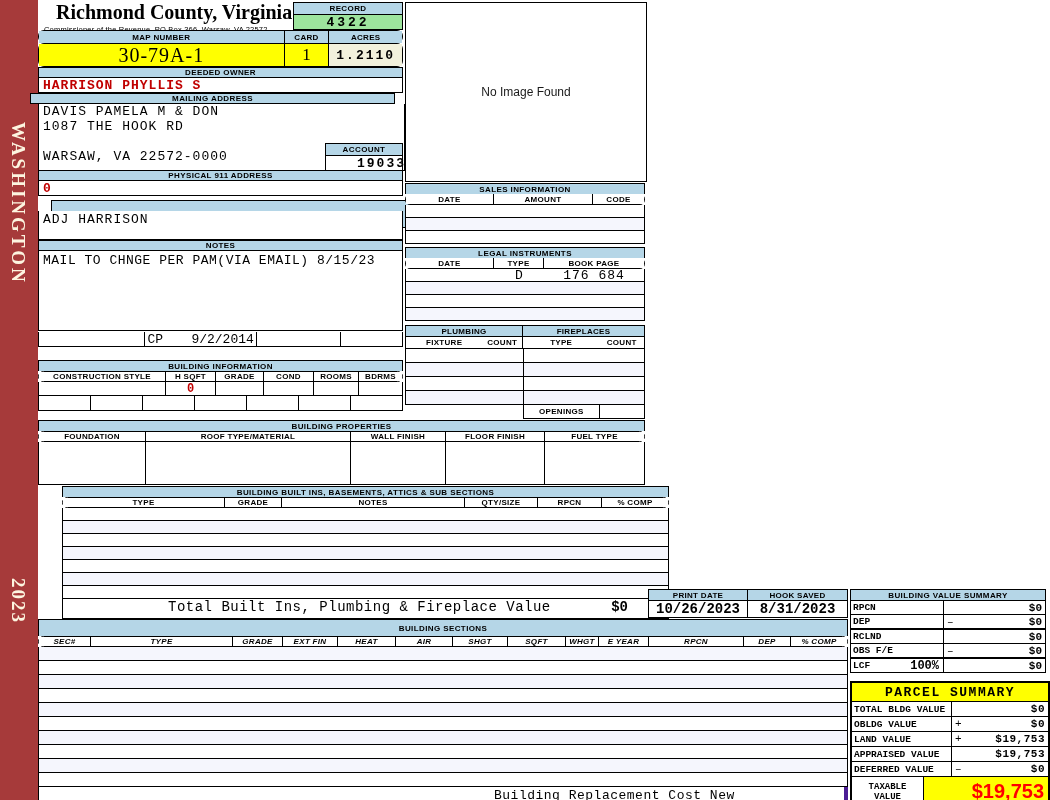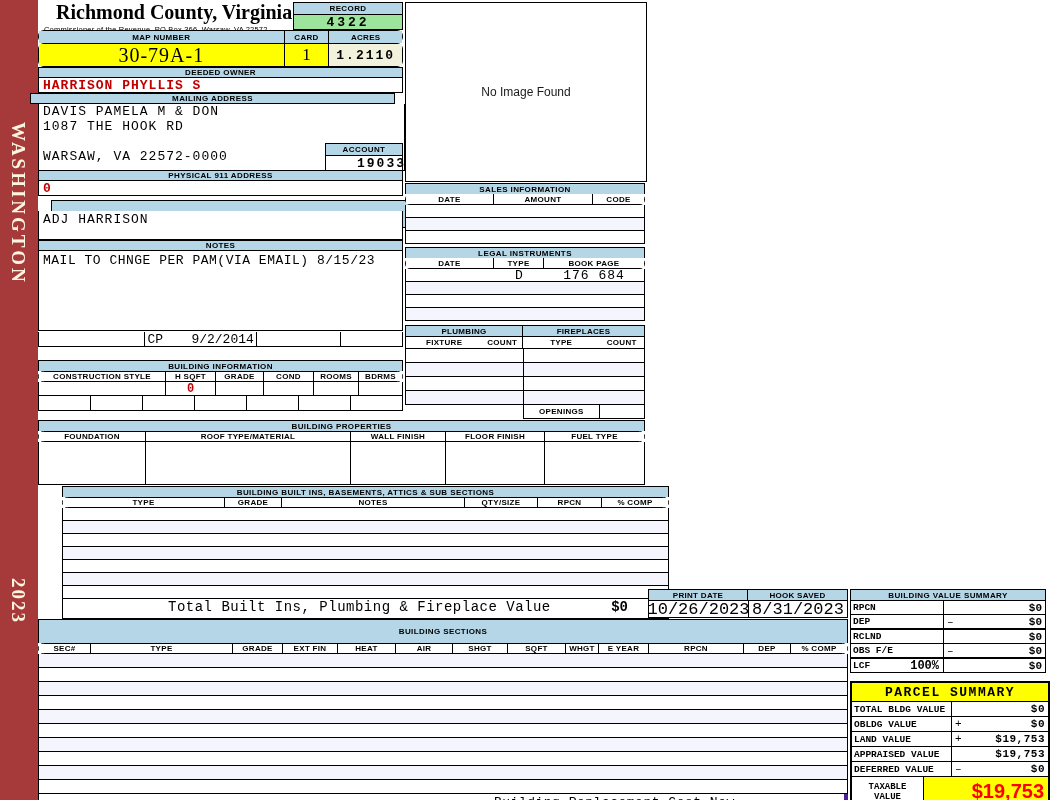--- a/index.html
+++ b/index.html
@@ -140,35 +140,35 @@
   #total-row .lbl{font-size:14px;letter-spacing:.5px;padding-left:105px;}
   #total-row .val{position:absolute;right:40px;font-size:14px;font-weight:bold;}
 
   
   #printinfo{left:648px;top:589px;width:200px;}
   #printinfo .hr{height:12px;display:flex;}
   #printinfo .hr .hcell{border-top:1px solid #000;border-bottom:1px solid #000;width:100px;}
   #printinfo .hr .hcell:first-child{border-left:1px solid #000;}
   #printinfo .dr{height:16px;display:flex;border:1px solid #000;border-top:none;background:#fff;}
   #printinfo .dcell{width:100px;display:flex;align-items:center;justify-content:center;
-    font-size:17px;font-weight:normal;border-right:1px solid #000;box-sizing:border-box;}
+    font-size:14px;font-weight:bold;border-right:1px solid #000;box-sizing:border-box;}
 
   
   #bvs{left:850px;top:589px;width:196px;}
   #bvs .band{height:12px;}
   #bvs .vr{height:13px;display:flex;border-left:1px solid #000;border-right:1px solid #000;border-bottom:1px solid #000;background:#fff;}
   #bvs .vr.thick{border-bottom:2px solid #000;}
   #bvs .lab{width:93px;border-right:1px solid #000;box-sizing:border-box;font-size:9.5px;font-weight:bold;
     display:flex;align-items:center;padding-left:2px;justify-content:space-between;padding-right:4px;}
   #bvs .opv{flex:1;display:flex;align-items:center;justify-content:space-between;padding:0 3px;font-size:11px;}
   #bvs .val{font-weight:bold;font-size:11px;}
 
   
   #sections{left:38px;top:619px;width:810px;}
-  #sections .band{height:24px;border-bottom:none;}
+  #sections .band{height:17px;border-bottom:none;}
   #sections .hr{height:11px;border:1px solid #000;}
   #sections .erow{height:14px;border-left:1px solid #000;border-right:1px solid #000;border-bottom:1px solid #000;}
   #sections-footer{height:17px;border-left:1px solid #000;border-right:4px solid #4c1d95;border-bottom:1px solid #000;
     display:flex;align-items:center;background:#fff;box-sizing:border-box;}
   #sections-footer span{font-size:13px;letter-spacing:.5px;padding-left:455px;}
 
   
   #parcel{left:850px;top:681px;width:196px;border:2px solid #000;background:#fff;}
   #parcel-title{height:18px;background:#ffff00;border-bottom:1px solid #000;
     display:flex;align-items:center;justify-content:center;
@@ -432,21 +432,21 @@
       </div>
     <div class="opv">
         <span class="mono"></span>
         <span class="val mono">$0</span>
       </div>
   </div>
 </div>
 
 <div id="sections" class="abs">
   <div class="band">BUILDING SECTIONS</div>
-  <div class="r hr" style="background:#fff;">
+  <div class="r hr" style="background:#fff;font-style:italic;">
     <div class="whcell" style="width:52px;">SEC#</div>
     <div class="whcell" style="width:142px;">TYPE</div>
     <div class="whcell" style="width:50px;">GRADE</div>
     <div class="whcell" style="width:55px;">EXT FIN</div>
     <div class="whcell" style="width:58px;">HEAT</div>
     <div class="whcell" style="width:57px;">AIR</div>
     <div class="whcell" style="width:55px;">SHGT</div>
     <div class="whcell" style="width:58px;">SQFT</div>
     <div class="whcell" style="width:33px;">WHGT</div>
     <div class="whcell" style="width:50px;">E YEAR</div>

